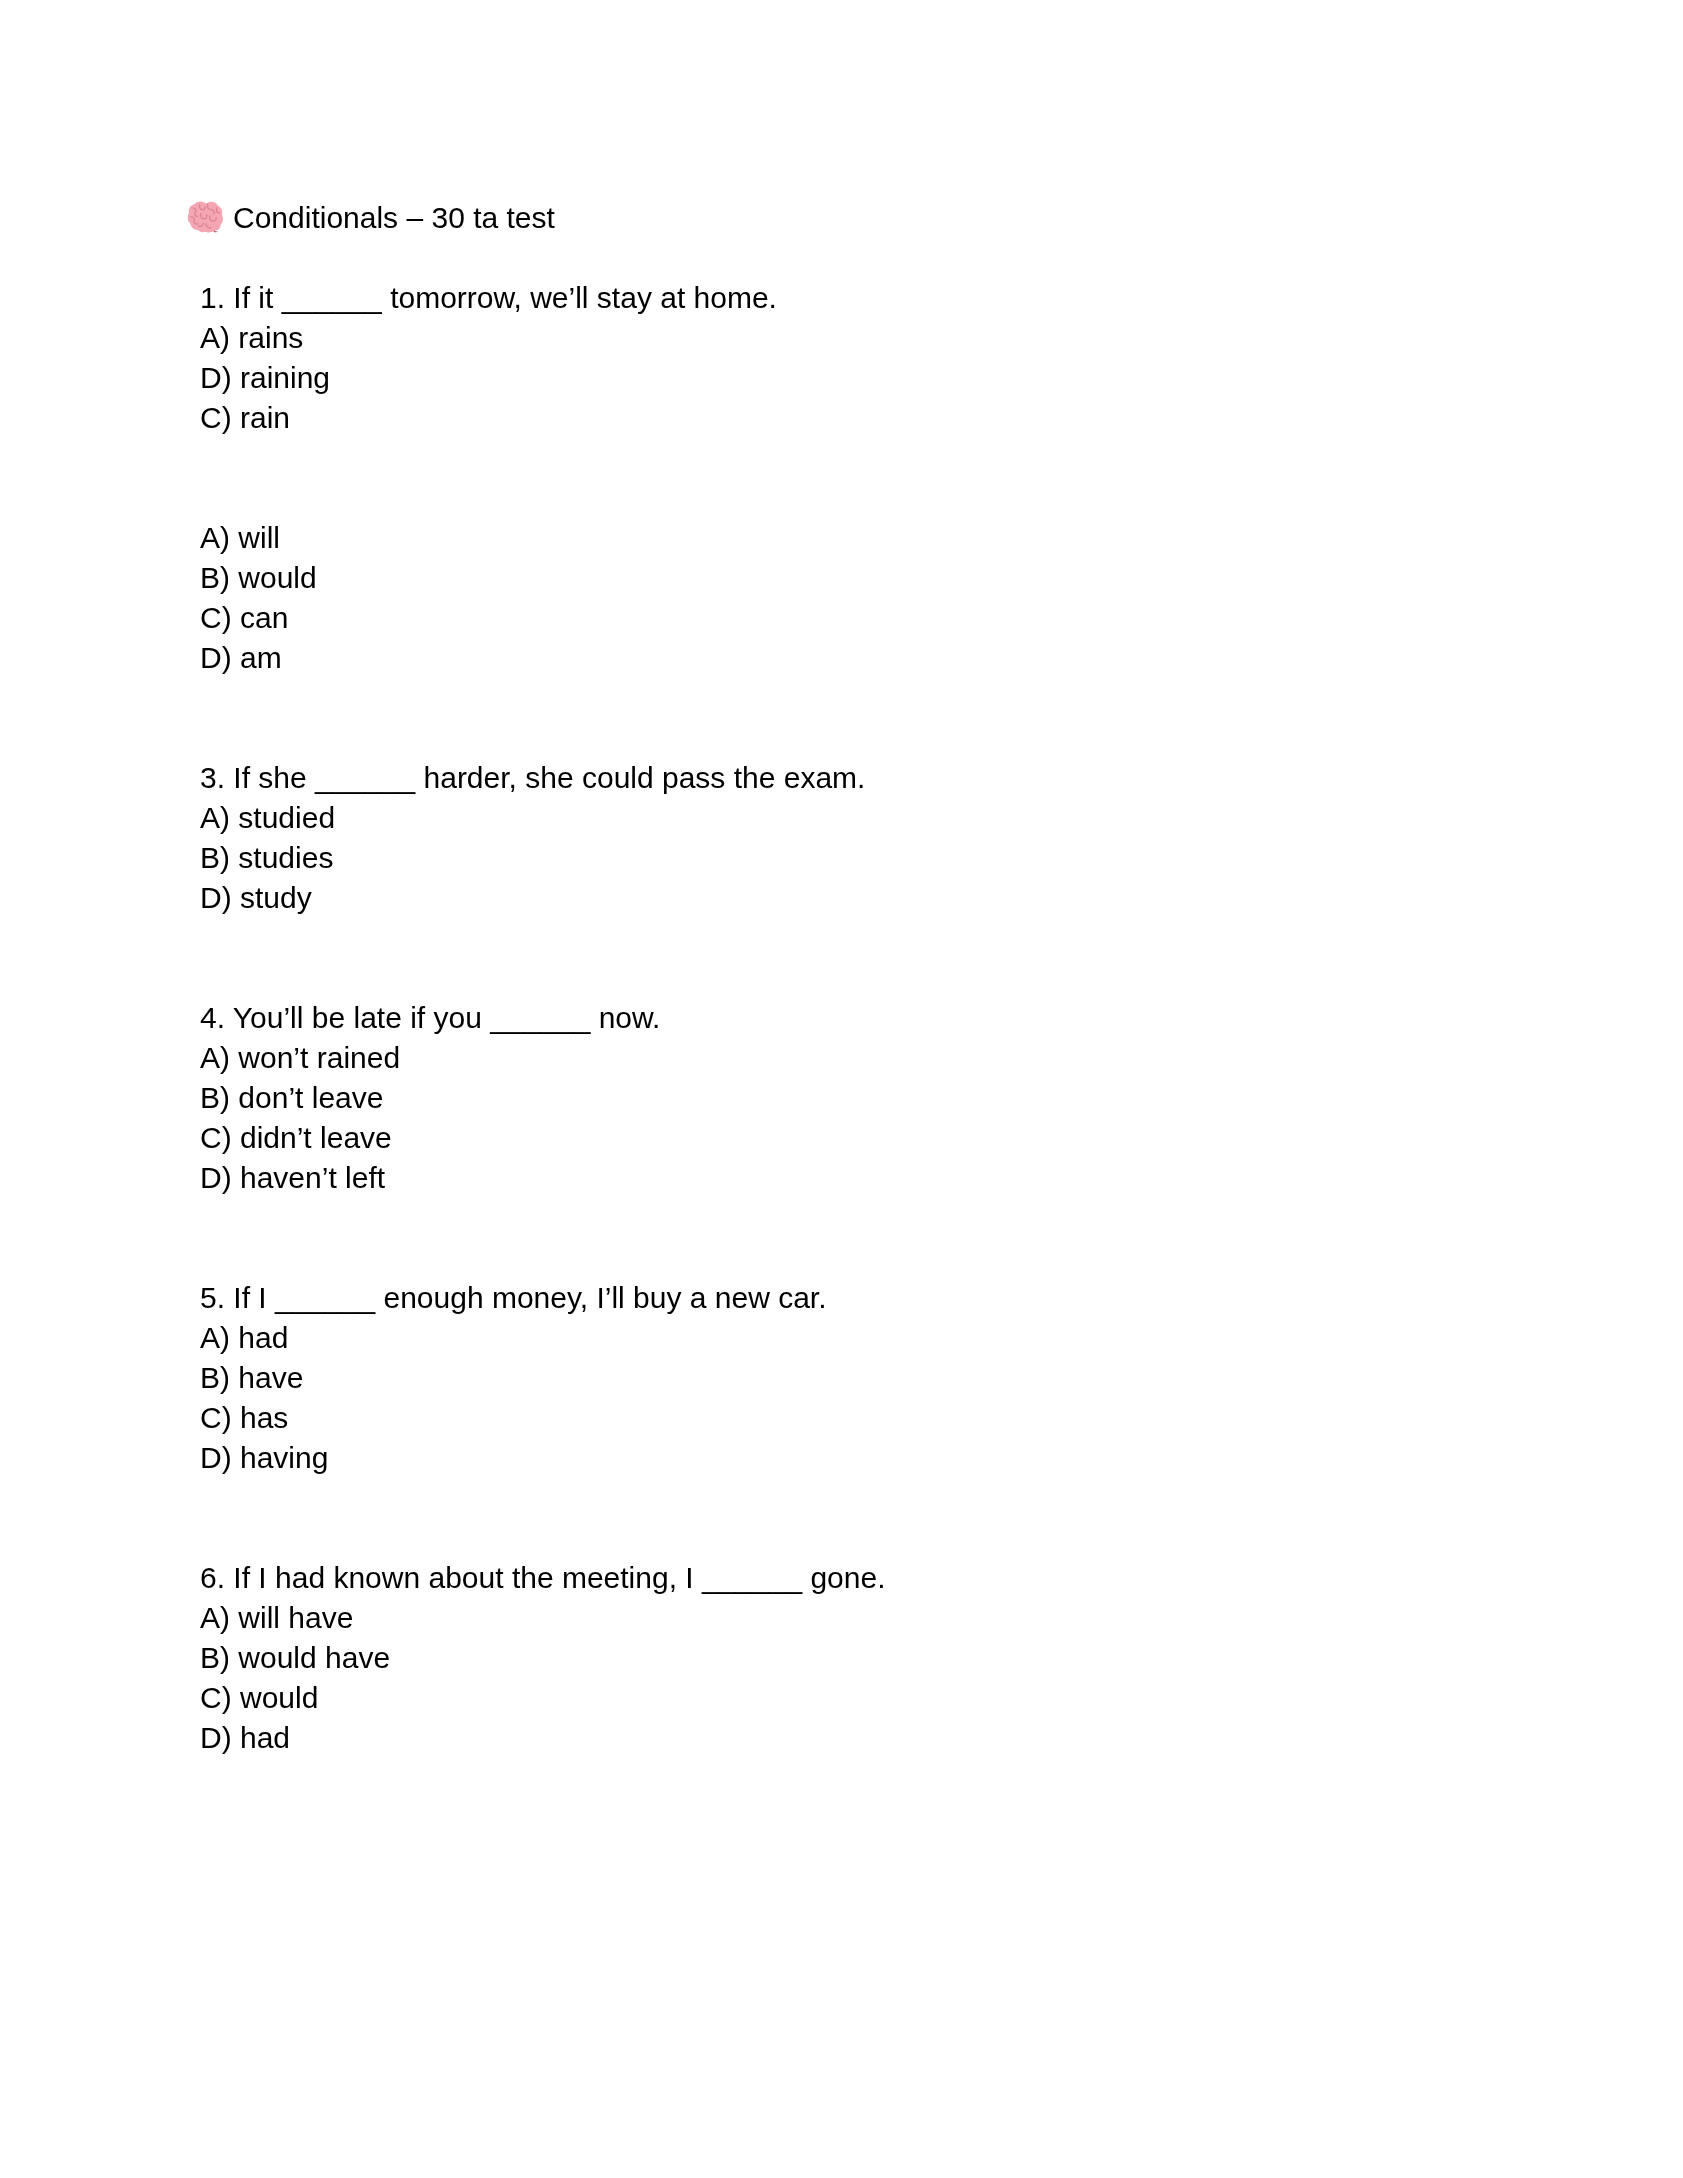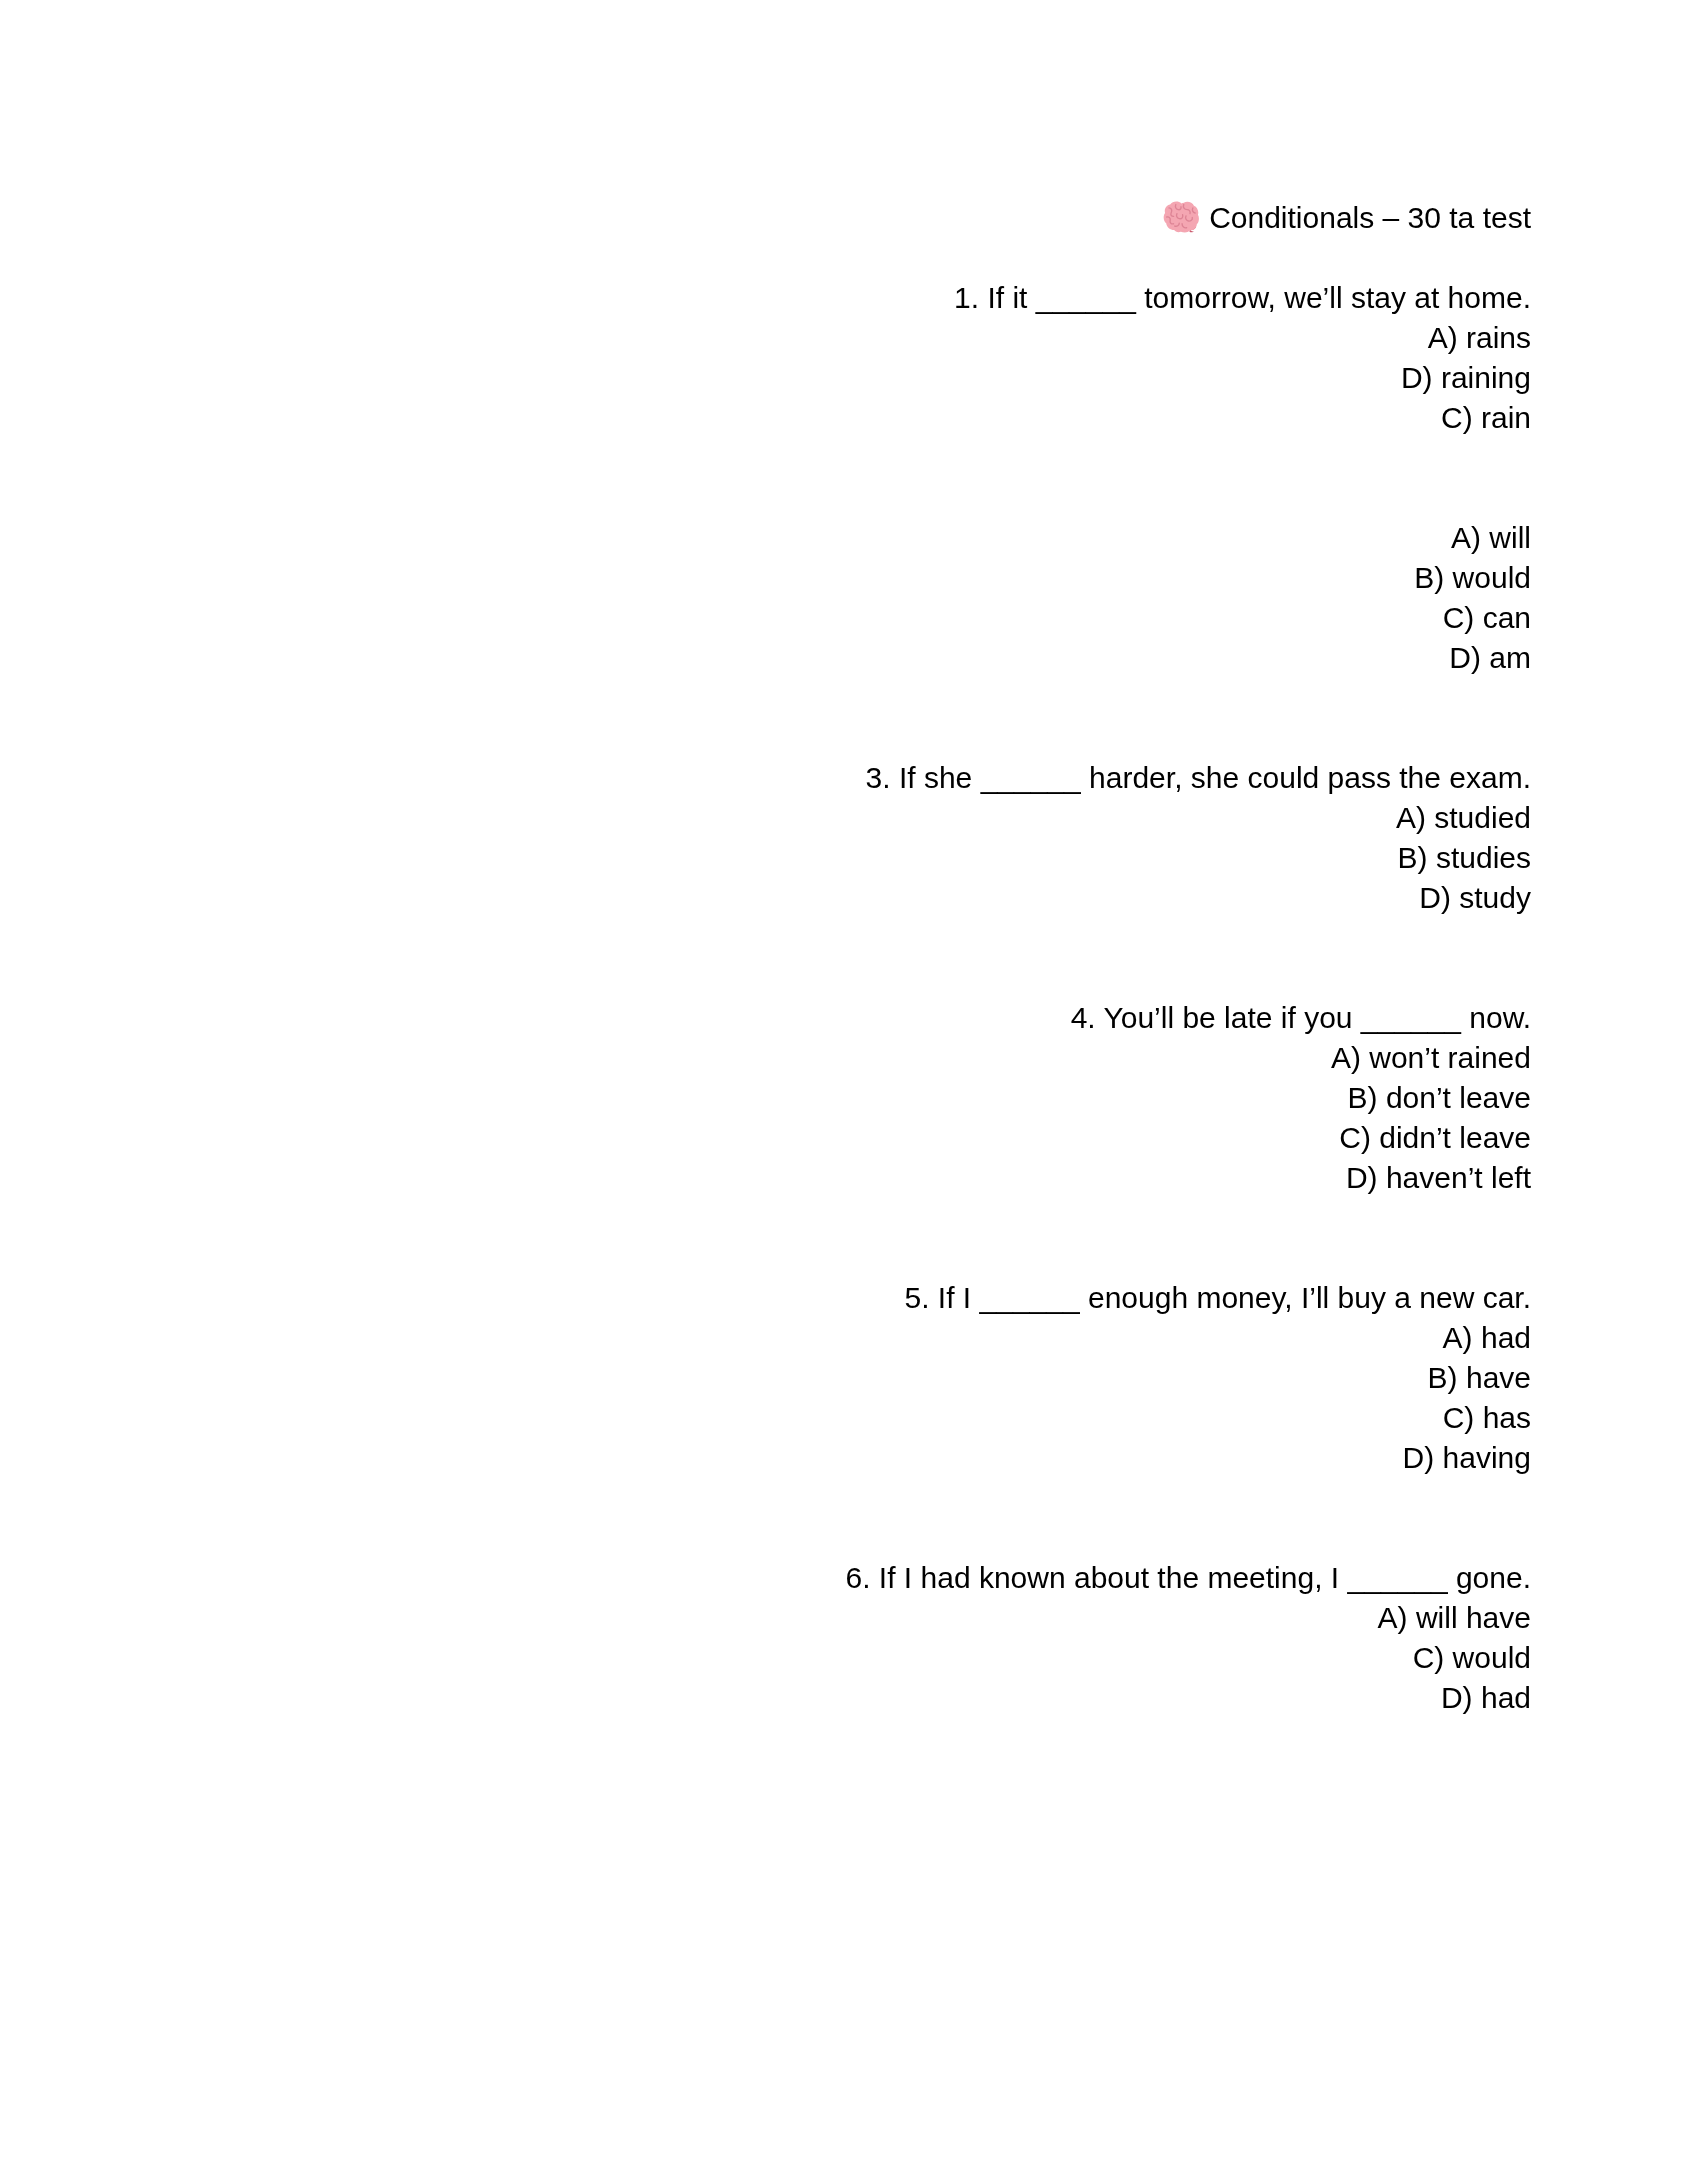--- a/index.html
+++ b/index.html
@@ -16,21 +16,20 @@
     font-family: "Liberation Sans", sans-serif;
     font-size: 30px;
     line-height: 40px;
     color: #000000;
   }
   .content {
     position: absolute;
     left: 183px;
     top: 198px;
     right: 152px;
-    text-align: right;
   }
   .title-line {
     white-space: nowrap;
     margin: 0 0 40px 0;
   }
   .emoji {
     display: inline-block;
     width: 37px;
     height: 34px;
     margin-left: 4px;
@@ -102,20 +101,21 @@
         <div class="question-block">
           <div class="line">5. If I ______ enough money, I’ll buy a new car.</div>
           <div class="line">A) had</div>
           <div class="line">B) have</div>
           <div class="line">C) has</div>
           <div class="line">D) having</div>
         </div>
         <div class="question-block">
           <div class="line">6. If I had known about the meeting, I ______ gone.</div>
           <div class="line">A) will have</div>
+          <div class="line">B) would have</div>
           <div class="line">C) would</div>
           <div class="line">D) had</div>
         </div>
       </div>
 
   </div>
 </div>
 
 
 </body></html>

